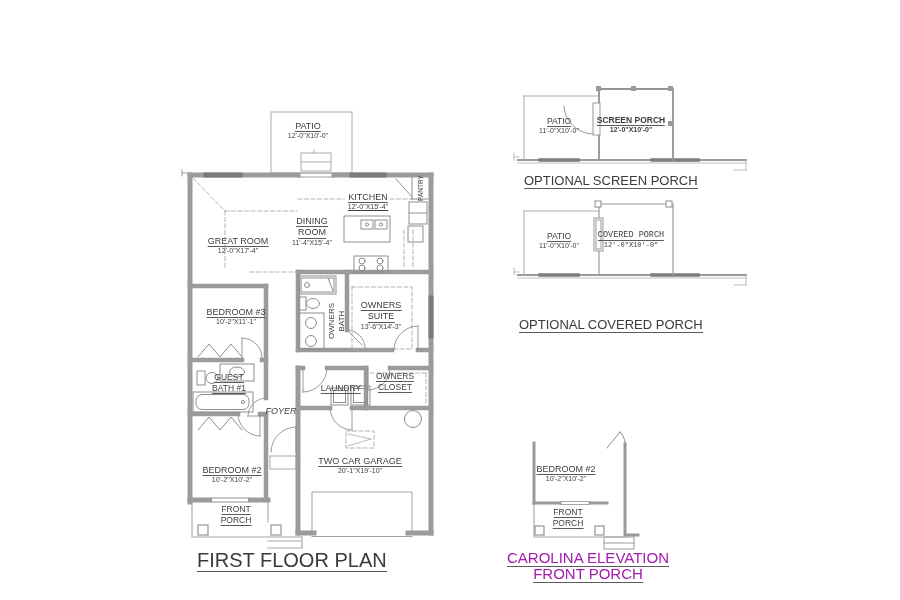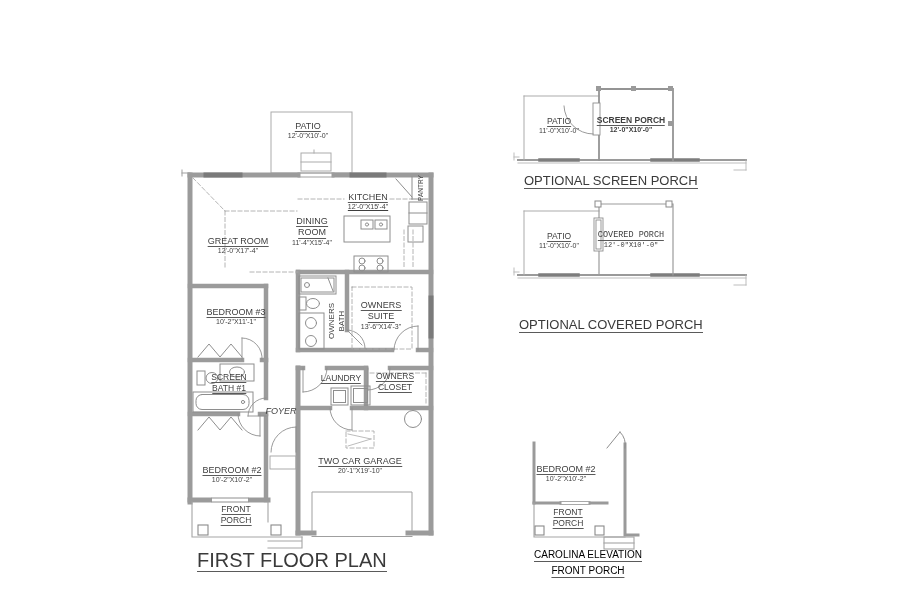--- a/index.html
+++ b/index.html
@@ -8,21 +8,21 @@
   #plan-svg{position:absolute;left:0;top:0;}
   .lbl{position:absolute;text-align:center;transform:translateX(-50%);white-space:nowrap;line-height:1.2;color:#3e3e3e;}
   .lbl .ln{display:block;}
   .nm{font-size:9px;letter-spacing:0px;}
   .nm-sm{font-size:8.5px;}
   .dim{font-size:7px;}
   .u{display:inline-block;border-bottom:1px solid #5a5a5a;line-height:1.05;padding-bottom:0px;}
   .vlabel{position:absolute;transform:translate(-50%,-50%) rotate(-90deg);white-space:nowrap;font-size:8px;color:#3e3e3e;}
   .title{position:absolute;font-size:20px;white-space:nowrap;color:#3a3a3a;}
   .title-sm{position:absolute;font-size:13px;white-space:nowrap;color:#3a3a3a;}
-  .title-c{position:absolute;font-size:10px;white-space:nowrap;color:#000000;transform:translateX(-50%);text-align:left;}
+  .title-c{position:absolute;font-size:15px;white-space:nowrap;color:#a21caf;transform:translateX(-50%);text-align:left;}
 </style>
 </head>
 <body>
 
 <div id="canvas">
 
 <svg id="plan-svg" width="900" height="600" viewBox="0 0 900 600">
 
   <g fill="none" stroke-linecap="square">
 
@@ -309,29 +309,29 @@
   </div>
 
   <div class="vlabel" style="left:331px;top:321px;">
     <span>OWNERS</span>
   </div>
   <div class="vlabel" style="left:341px;top:321px;">
     <span>BATH</span>
   </div>
 
   <div class="lbl" style="left:229px;top:372px;">
-    <span class="ln nm-sm"><span class="u">SCREEN</span></span>
+    <span class="ln nm-sm"><span class="u">GUEST</span></span>
     <span class="ln nm-sm"><span class="u">BATH #1</span></span>
   </div>
 
   <div class="lbl" style="left:281px;top:406px;font-style:italic;">
     <span class="ln nm">FOYER</span>
   </div>
 
-  <div class="lbl" style="left:337px;top:373px;padding-left:8px;">
+  <div class="lbl" style="left:337px;top:383px;padding-left:8px;">
     <span class="ln nm-sm"><span class="u">LAUNDRY</span></span>
   </div>
 
   <div class="lbl" style="left:395px;top:371px;">
     <span class="ln nm-sm"><span class="u">OWNERS</span></span>
     <span class="ln nm-sm"><span class="u">CLOSET</span></span>
   </div>
 
   <div class="lbl" style="left:232px;top:465px;">
     <span class="ln nm"><span class="u">BEDROOM #2</span></span>

